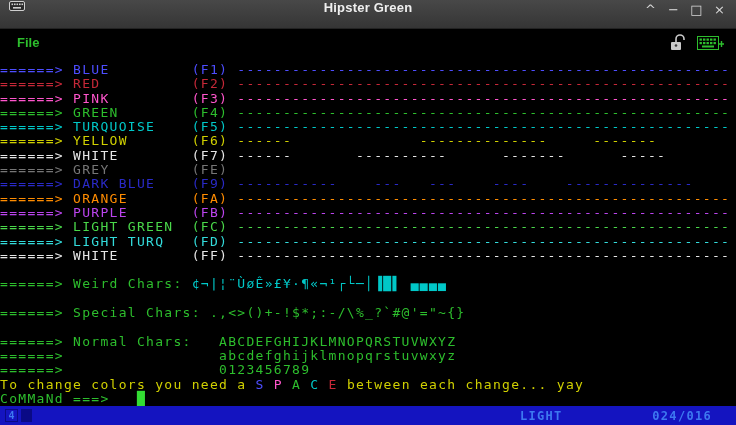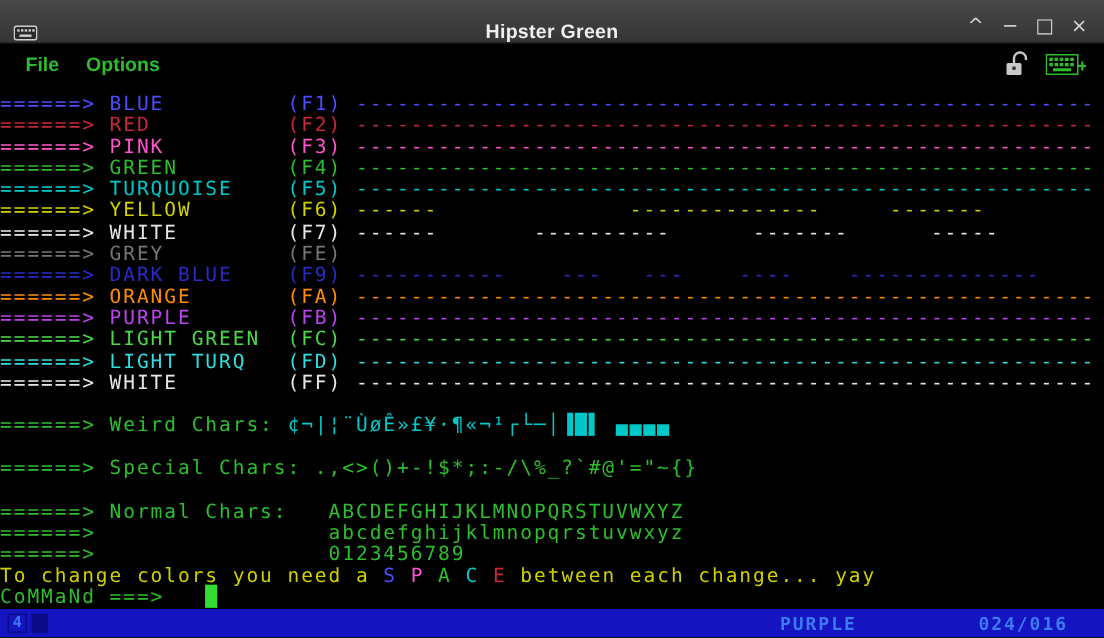--- a/index.html
+++ b/index.html
@@ -4,21 +4,21 @@
 <style>
   html,body{margin:0;padding:0;background:#101010;}
   .window{
     width:736px;height:425px;position:relative;background:#000;
     overflow:hidden;font-family:"Liberation Sans",sans-serif;
     box-shadow:inset 0 0 0 1px #1b1b1b;
   }
   
   .titlebar{
     height:28px;background:linear-gradient(#484848,#353535);
-    border-bottom:1px solid #232323;display:flex;align-items:flex-end;position:relative;
+    border-bottom:1px solid #232323;display:flex;align-items:flex-start;position:relative;
   }
   .tb-icon{margin-left:9px;display:flex;align-items:center;z-index:2;}
   .tb-title{
     position:absolute;left:0;right:0;text-align:center;color:#efefef;
     font-weight:bold;font-size:13px;letter-spacing:.2px;
   }
   .tb-controls{margin-left:auto;display:flex;align-items:center;gap:4px;padding-right:7px;z-index:2;}
   .tb-btn{
     width:19px;height:20px;line-height:20px;text-align:center;color:#d6d6d6;
     font-size:13px;font-family:"DejaVu Sans",sans-serif;cursor:default;
@@ -70,21 +70,20 @@
     <div class="tb-controls">
       <span class="tb-btn">^</span>
       <span class="tb-btn">−</span>
       <span class="tb-btn">□</span>
       <span class="tb-btn">×</span>
     </div>
   </div>
 
   <div class="menubar">
     <span class="menu-item">File</span>
-    <span class="menu-item">Options</span>
     <div class="menubar-icons">
       <span style="display:flex;">
         <svg width="20" height="17" viewBox="0 0 20 17">
           <path d="M8 8 V5 a4 4 0 0 1 8 0 v1" fill="none" stroke="#c9c9c9" stroke-width="1.6"></path>
           <rect x="3" y="8" width="10" height="8" rx="1" fill="#c9c9c9"></rect>
           <circle cx="8" cy="11.5" r="1.3" fill="#3a3a3a"></circle>
         </svg>
       </span>
       <span style="display:flex;">
         <svg width="27" height="17" viewBox="0 0 27 17">
@@ -104,17 +103,17 @@
         </svg>
       </span>
     </div>
   </div>
 
   <pre class="terminal" id="terminal"><div class="trow"><span style="color: rgb(77, 77, 255);">======&gt; BLUE         (F1) ------------------------------------------------------</span></div><div class="trow"><span style="color: rgb(198, 40, 56);">======&gt; RED          (F2) ------------------------------------------------------</span></div><div class="trow"><span style="color: rgb(255, 85, 204);">======&gt; PINK         (F3) ------------------------------------------------------</span></div><div class="trow"><span style="color: rgb(45, 190, 45);">======&gt; GREEN        (F4) ------------------------------------------------------</span></div><div class="trow"><span style="color: rgb(0, 200, 200);">======&gt; TURQUOISE    (F5) ------------------------------------------------------</span></div><div class="trow"><span style="color: rgb(208, 208, 0);">======&gt; YELLOW       (F6) ------              --------------     -------</span></div><div class="trow"><span style="color: rgb(230, 230, 230);">======&gt; WHITE        (F7) ------       ----------      -------      -----</span></div><div class="trow"><span style="color: rgb(118, 118, 118);">======&gt; GREY         (FE)</span></div><div class="trow"><span style="color: rgb(42, 42, 200);">======&gt; DARK BLUE    (F9) -----------    ---   ---    ----    --------------</span></div><div class="trow"><span style="color: rgb(255, 140, 0);">======&gt; ORANGE       (FA) ------------------------------------------------------</span></div><div class="trow"><span style="color: rgb(187, 68, 238);">======&gt; PURPLE       (FB) ------------------------------------------------------</span></div><div class="trow"><span style="color: rgb(74, 216, 74);">======&gt; LIGHT GREEN  (FC) ------------------------------------------------------</span></div><div class="trow"><span style="color: rgb(51, 220, 220);">======&gt; LIGHT TURQ   (FD) ------------------------------------------------------</span></div><div class="trow"><span style="color: rgb(230, 230, 230);">======&gt; WHITE        (FF) ------------------------------------------------------</span></div><div class="trow">&nbsp;</div><div class="trow"><span style="color: rgb(45, 190, 45);">======&gt; Weird Chars: </span><span style="color: rgb(0, 200, 200);">¢¬|¦¨ÙøÊ»£¥·¶«¬¹┌└─│▐█▌ ▄▄▄▄</span></div><div class="trow">&nbsp;</div><div class="trow"><span style="color: rgb(45, 190, 45);">======&gt; Special Chars: .,&lt;&gt;()+-!$*;:-/\%_?`#@'="~{}</span></div><div class="trow">&nbsp;</div><div class="trow"><span style="color: rgb(45, 190, 45);">======&gt; Normal Chars:   ABCDEFGHIJKLMNOPQRSTUVWXYZ</span></div><div class="trow"><span style="color: rgb(45, 190, 45);">======&gt;                 abcdefghijklmnopqrstuvwxyz</span></div><div class="trow"><span style="color: rgb(45, 190, 45);">======&gt;                 0123456789</span></div><div class="trow"><span style="color: rgb(208, 208, 0);">To change colors you need a </span><span style="color: rgb(77, 77, 255);">S </span><span style="color: rgb(255, 85, 204);">P </span><span style="color: rgb(45, 190, 45);">A </span><span style="color: rgb(0, 200, 200);">C </span><span style="color: rgb(198, 40, 56);">E </span><span style="color: rgb(208, 208, 0);">between each change... yay</span></div><div class="trow"><span style="color: rgb(45, 190, 45);">CoMMaNd ===&gt;   </span><span style="color: rgb(51, 221, 51);">█</span></div></pre>
 
   <div class="statusbar">
     <span class="oia-box">4</span>
     <span class="oia-block"></span>
-    <span class="oia-protocol">PURPLE</span>
+    <span class="oia-protocol">LIGHT</span>
     <span class="oia-pos">024/016</span>
   </div>
 
 </div>
 
 </body></html>

